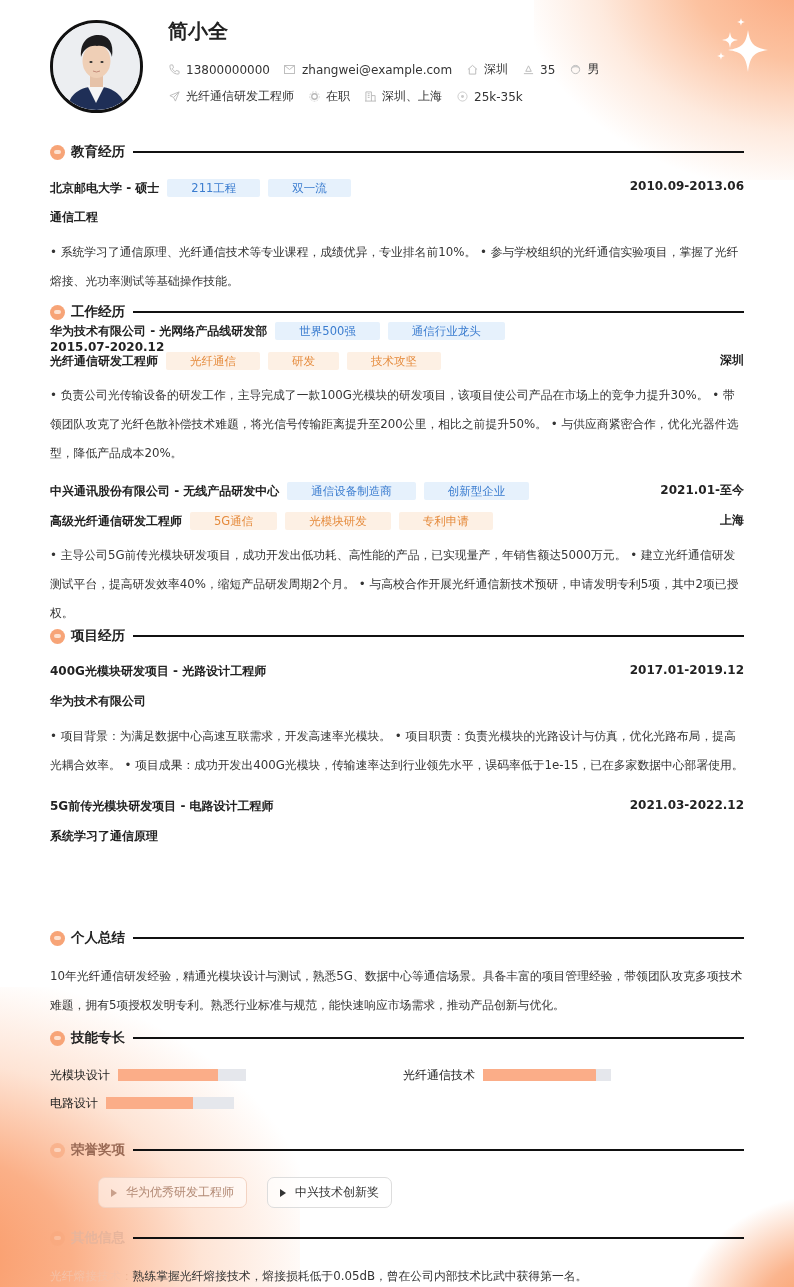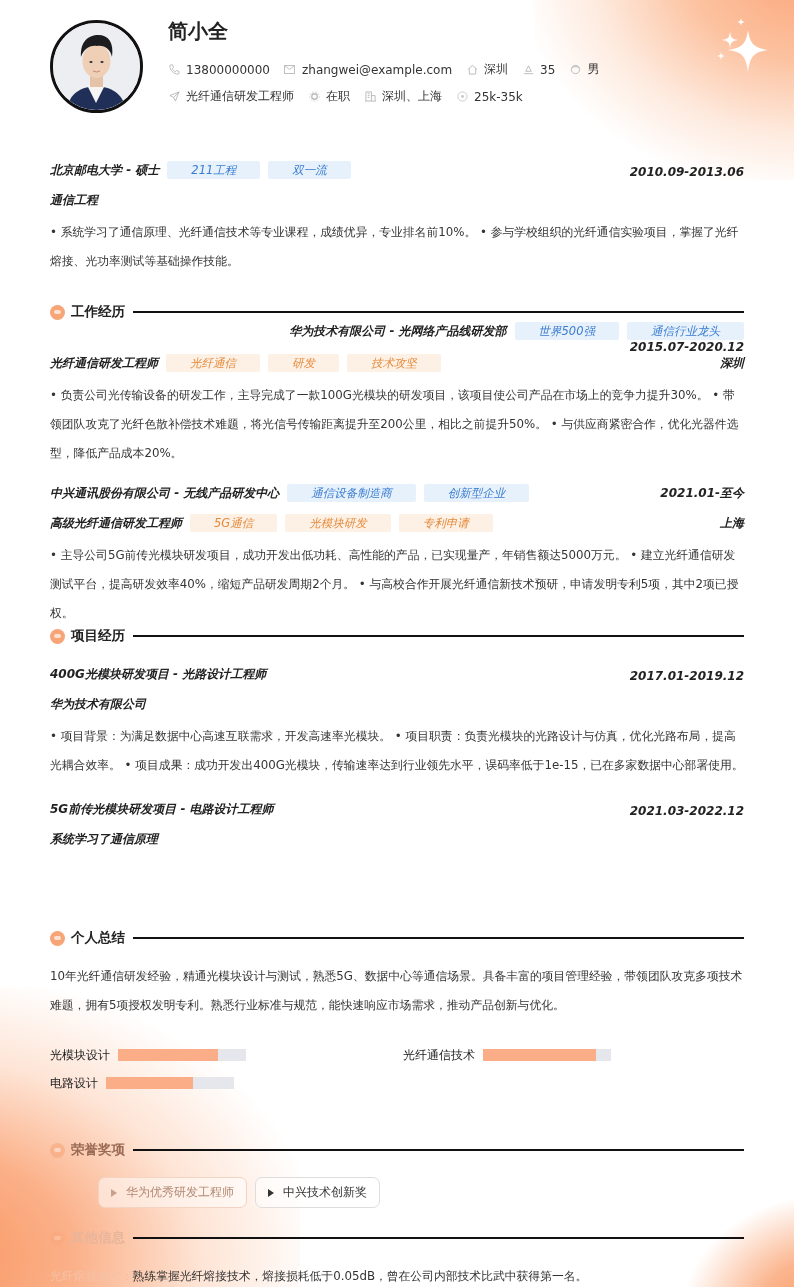--- a/index.html
+++ b/index.html
@@ -26,37 +26,37 @@
   .info-item { display: flex; align-items: center; margin-right: 14px; }
   .info-item .ic { width: 12px; height: 12px; margin-right: 6px; color: #b8b8b8; display: inline-flex; align-items: center; justify-content: center; }
 
   .section { position: absolute; left: 0; width: 694px; }
   .sec-head { display: flex; align-items: center; height: 20px; }
   .sec-icon { width: 15px; height: 15px; border-radius: 50%; background: #f7a477; margin-right: 6px; position: relative; }
   .sec-icon::after { content: ""; position: absolute; left: 4px; top: 5px; width: 7px; height: 4px; border-radius: 2px; background: #fde2d1; }
   .sec-title { font-size: 13.5px; font-weight: bold; color: #222; margin-right: 8px; white-space: nowrap; }
   .sec-line { flex: 1; height: 1.2px; background: #111; }
 
-  .row { display: flex; align-items: flex-end; justify-content: space-between; height: 20px; font-style: italic; }
+  .row { display: flex; align-items: flex-start; justify-content: space-between; height: 20px; }
   .row-left { display: flex; align-items: center; }
   .bold { font-weight: bold; font-size: 12px; color: #222; }
   .tag { font-size: 11.5px; padding: 1px 24px; margin-left: 8px; border-radius: 2px; line-height: 16px; }
   .tag.blue { background: #e6f1fc; color: #3a7ccf; }
   .tag.orange { background: #fdf0e4; color: #e58a3b; }
   .date { font-weight: bold; font-size: 12px; color: #222; }
   .desc { font-size: 11.8px; line-height: 29px; color: #333; }
 
   .skills { display: grid; grid-template-columns: 353px 341px; row-gap: 14px; }
   .skill { display: flex; align-items: center; height: 14px; }
   .skill-label { font-size: 12px; color: #222; margin-right: 8px; white-space: nowrap; }
   .skill-bar { height: 12px; background: #e5e7ec; width: 128px; position: relative; }
   .skill-fill { position: absolute; left: 0; top: 0; height: 12px; background: #fbad88;
     clip-path: polygon(0 0, 100% 0, calc(100% + 4px) 100%, 0 100%); }
 
-  .awards { display: flex; gap: 8px; padding-left: 48px; }
+  .awards { display: flex; gap: 20px; padding-left: 48px; }
   .award { display: flex; align-items: center; height: 31px; padding: 0 12px; border: 1px solid #ddd; border-radius: 7px; font-size: 12px; color: #333; background: rgba(255,255,255,0.5); }
   .award .tri { width: 0; height: 0; border-left: 6px solid #333; border-top: 4px solid transparent; border-bottom: 4px solid transparent; margin-right: 9px; }
   .award.faded { color: #b38a75; border-color: #f3d3c2; }
   .award.faded .tri { border-left-color: #c9a08b; }
 </style>
 </head>
 <body>
 
 <div class="bg-glow-tr"></div>
 <div class="bg-glow-bl"></div>
@@ -164,20 +164,25 @@
               <circle cx="6" cy="6" r="5" fill="none" stroke="#c9c9c9"></circle>
               <circle cx="6" cy="6" r="1.6" fill="#c9c9c9"></circle>
             </svg>
         </span>
         <span>25k-35k</span>
       </div>
     </div>
   </div>
 
   <div class="section" style="top:142px;">
+    <div class="sec-head">
+      <span class="sec-icon"></span>
+      <span class="sec-title">教育经历</span>
+      <span class="sec-line"></span>
+    </div>
     <div class="row" style="margin-top:17px;">
       <div class="row-left">
         <span class="bold">北京邮电大学 - 硕士</span>
         <span class="tag blue">211工程</span>
         <span class="tag blue">双一流</span>
       </div>
       <span class="date">2010.09-2013.06</span>
     </div>
     <div class="row" style="margin-top:10px;">
       <span class="bold">通信工程</span>
@@ -267,20 +272,25 @@
   <div class="section" style="top:928px;">
     <div class="sec-head">
       <span class="sec-icon"></span>
       <span class="sec-title">个人总结</span>
       <span class="sec-line"></span>
     </div>
     <div class="desc" style="margin-top:14px;">10年光纤通信研发经验，精通光模块设计与测试，熟悉5G、数据中心等通信场景。具备丰富的项目管理经验，带领团队攻克多项技术难题，拥有5项授权发明专利。熟悉行业标准与规范，能快速响应市场需求，推动产品创新与优化。</div>
   </div>
 
   <div class="section" style="top:1028px;">
+    <div class="sec-head">
+      <span class="sec-icon"></span>
+      <span class="sec-title">技能专长</span>
+      <span class="sec-line"></span>
+    </div>
     <div class="skills" style="margin-top:20px;">
       <div class="skill">
         <span class="skill-label">光模块设计</span>
         <span class="skill-bar">
             <span class="skill-fill" style="width:78%"></span>
           </span>
       </div>
       <div class="skill">
         <span class="skill-label">光纤通信技术</span>
         <span class="skill-bar">

